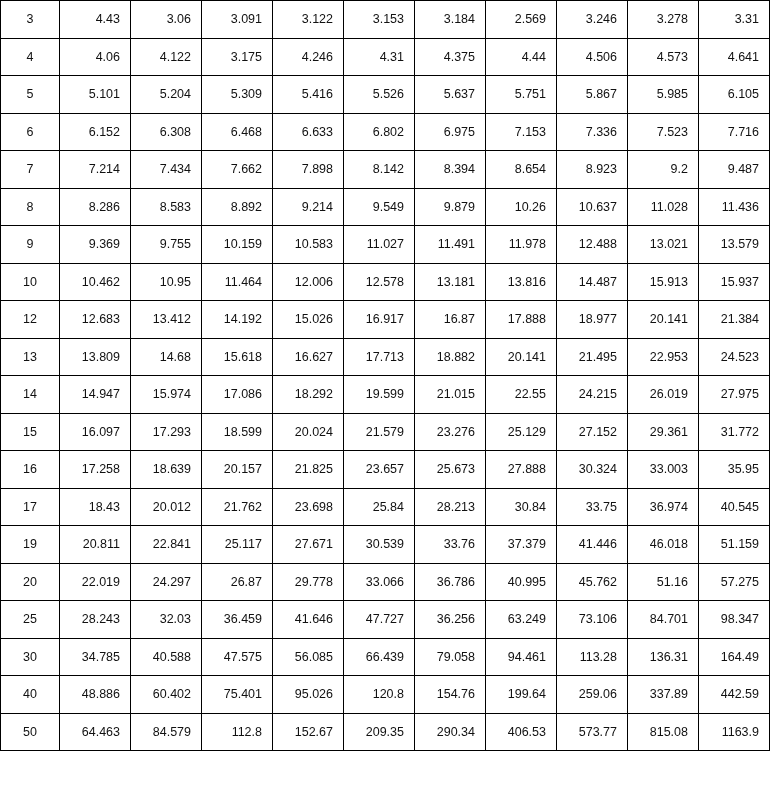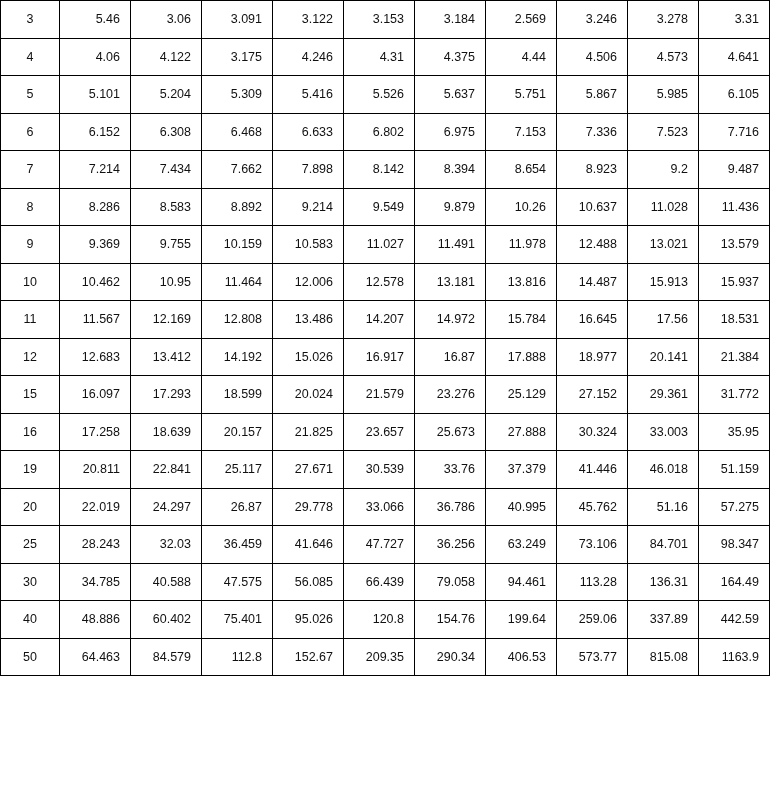--- a/index.html
+++ b/index.html
@@ -50,21 +50,21 @@
   }
 </style>
 </head>
 <body>
 
 <div class="sheet">
   <table class="fv-table">
     <tbody>
         <tr class="first-row">
           <td class="idx">3</td>
-          <td>5.46</td>
+          <td>4.43</td>
           <td>3.06</td>
           <td>3.091</td>
           <td>3.122</td>
           <td>3.153</td>
           <td>3.184</td>
           <td>2.569</td>
           <td>3.246</td>
           <td>3.278</td>
           <td>3.31</td>
         </tr>
@@ -153,46 +153,59 @@
           <td>11.464</td>
           <td>12.006</td>
           <td>12.578</td>
           <td>13.181</td>
           <td>13.816</td>
           <td>14.487</td>
           <td>15.913</td>
           <td>15.937</td>
         </tr>
         <tr>
-          <td class="idx">11</td>
-          <td>11.567</td>
-          <td>12.169</td>
-          <td>12.808</td>
-          <td>13.486</td>
-          <td>14.207</td>
-          <td>14.972</td>
-          <td>15.784</td>
-          <td>16.645</td>
-          <td>17.56</td>
-          <td>18.531</td>
-        </tr>
-        <tr>
           <td class="idx">12</td>
           <td>12.683</td>
           <td>13.412</td>
           <td>14.192</td>
           <td>15.026</td>
           <td>16.917</td>
           <td>16.87</td>
           <td>17.888</td>
           <td>18.977</td>
           <td>20.141</td>
           <td>21.384</td>
         </tr>
         <tr>
+          <td class="idx">13</td>
+          <td>13.809</td>
+          <td>14.68</td>
+          <td>15.618</td>
+          <td>16.627</td>
+          <td>17.713</td>
+          <td>18.882</td>
+          <td>20.141</td>
+          <td>21.495</td>
+          <td>22.953</td>
+          <td>24.523</td>
+        </tr>
+        <tr>
+          <td class="idx">14</td>
+          <td>14.947</td>
+          <td>15.974</td>
+          <td>17.086</td>
+          <td>18.292</td>
+          <td>19.599</td>
+          <td>21.015</td>
+          <td>22.55</td>
+          <td>24.215</td>
+          <td>26.019</td>
+          <td>27.975</td>
+        </tr>
+        <tr>
           <td class="idx">15</td>
           <td>16.097</td>
           <td>17.293</td>
           <td>18.599</td>
           <td>20.024</td>
           <td>21.579</td>
           <td>23.276</td>
           <td>25.129</td>
           <td>27.152</td>
           <td>29.361</td>
@@ -203,20 +216,33 @@
           <td>17.258</td>
           <td>18.639</td>
           <td>20.157</td>
           <td>21.825</td>
           <td>23.657</td>
           <td>25.673</td>
           <td>27.888</td>
           <td>30.324</td>
           <td>33.003</td>
           <td>35.95</td>
+        </tr>
+        <tr>
+          <td class="idx">17</td>
+          <td>18.43</td>
+          <td>20.012</td>
+          <td>21.762</td>
+          <td>23.698</td>
+          <td>25.84</td>
+          <td>28.213</td>
+          <td>30.84</td>
+          <td>33.75</td>
+          <td>36.974</td>
+          <td>40.545</td>
         </tr>
         <tr>
           <td class="idx">19</td>
           <td>20.811</td>
           <td>22.841</td>
           <td>25.117</td>
           <td>27.671</td>
           <td>30.539</td>
           <td>33.76</td>
           <td>37.379</td>

